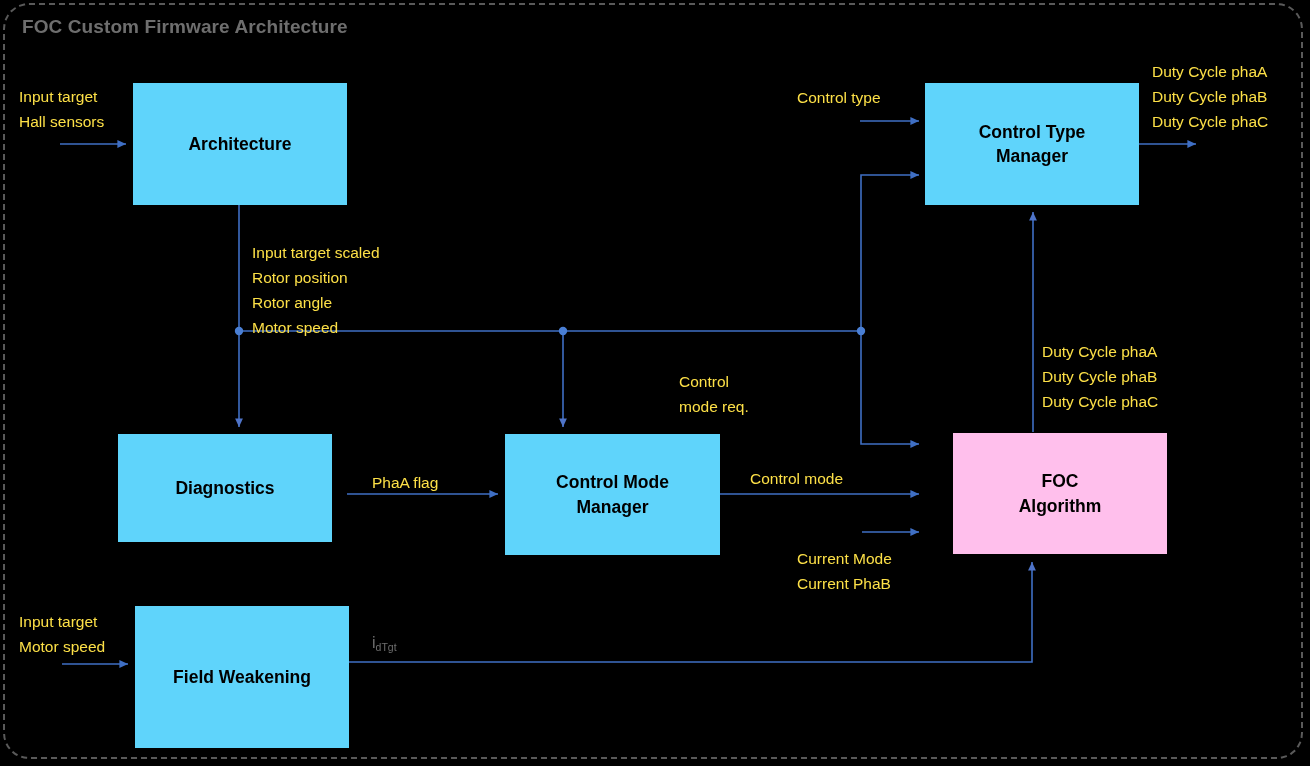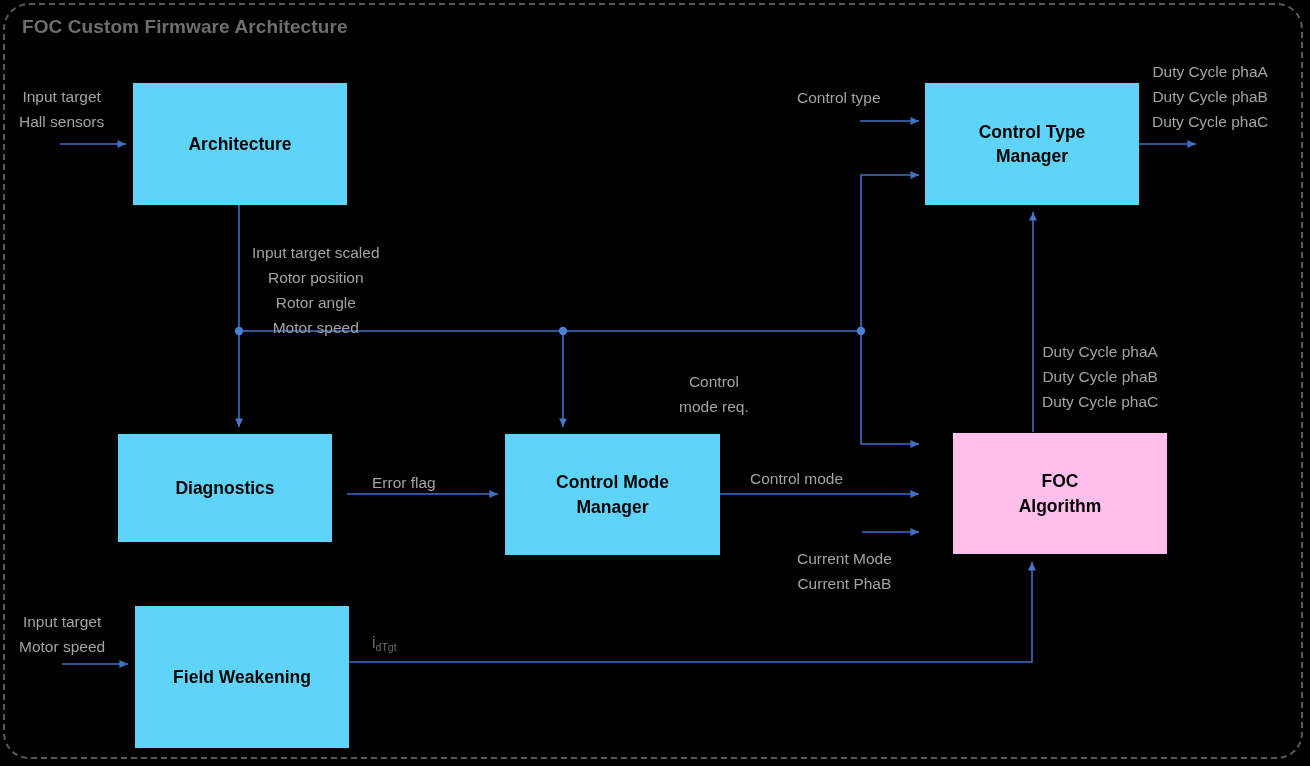--- a/index.html
+++ b/index.html
@@ -46,25 +46,24 @@
     text-align: center;
     color: #000000;
     font-weight: bold;
     font-size: 17.5px;
     line-height: 1.38;
   }
   .block.cyan { background: #5FD4FB; }
   .block.pink { background: #FFBFEC; margin-left: 28px; }
   .sig {
     position: absolute;
-    color: #a3a3a3;
+    color: #fde047;
     font-size: 15.5px;
     line-height: 1.62;
     white-space: pre;
-    text-align: center;
   }
   svg#wires {
     position: absolute;
     left: 0;
     top: 0;
     width: 1310px;
     height: 766px;
     pointer-events: none;
   }
   .idtgt {
@@ -180,21 +179,21 @@
 Duty Cycle phaB
 Duty Cycle phaC</div>
 
   <div class="sig" style="left:1042px; top:339px;">Duty Cycle phaA
 Duty Cycle phaB
 Duty Cycle phaC</div>
 
   <div class="sig" style="left:679px; top:369px;">Control
 mode req.</div>
 
-  <div class="sig" style="left:372px; top:470px;">Error flag</div>
+  <div class="sig" style="left:372px; top:470px;">PhaA flag</div>
 
   <div class="sig" style="left:750px; top:466px;">Control mode</div>
 
   <div class="sig" style="left:797px; top:546px;">Current Mode
 Current PhaB</div>
 
   <div class="sig" style="left:19px; top:609px;">Input target
 Motor speed</div>
 
   <div class="idtgt" style="left:372px; top:634px;"><span>i</span><sub>dTgt</sub></div>

